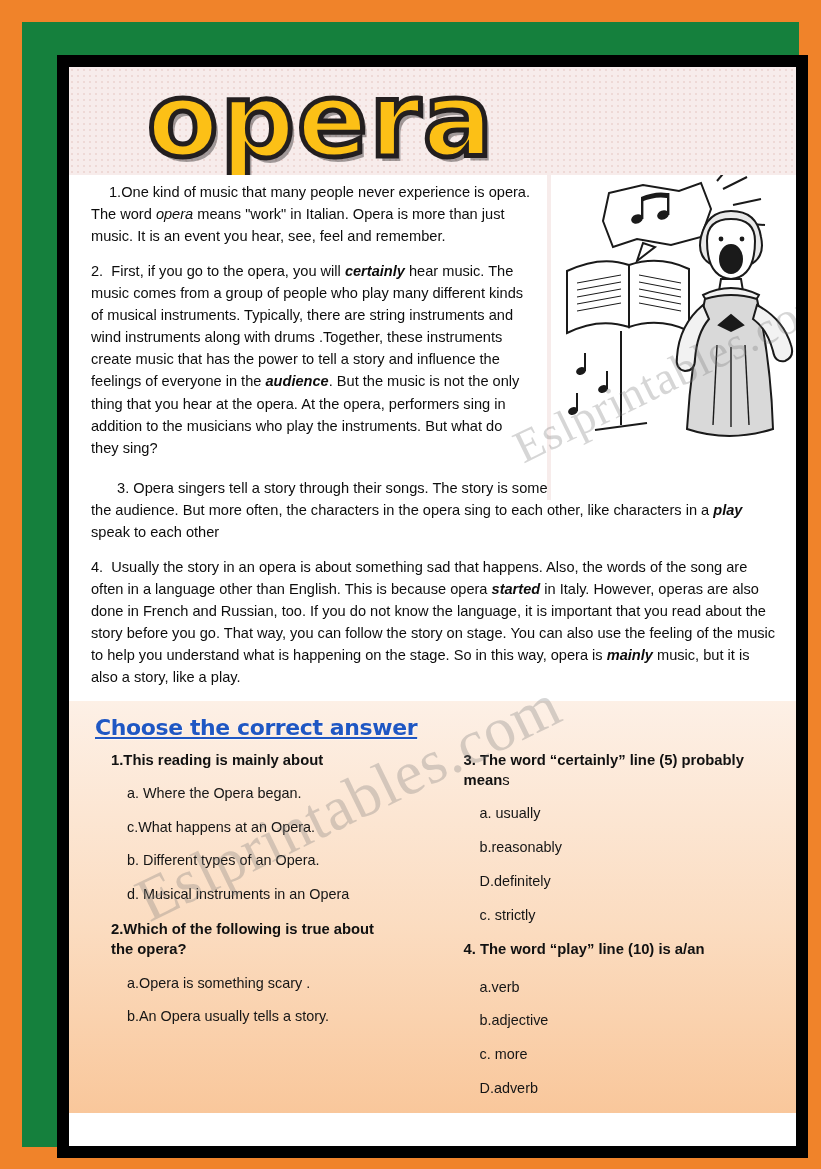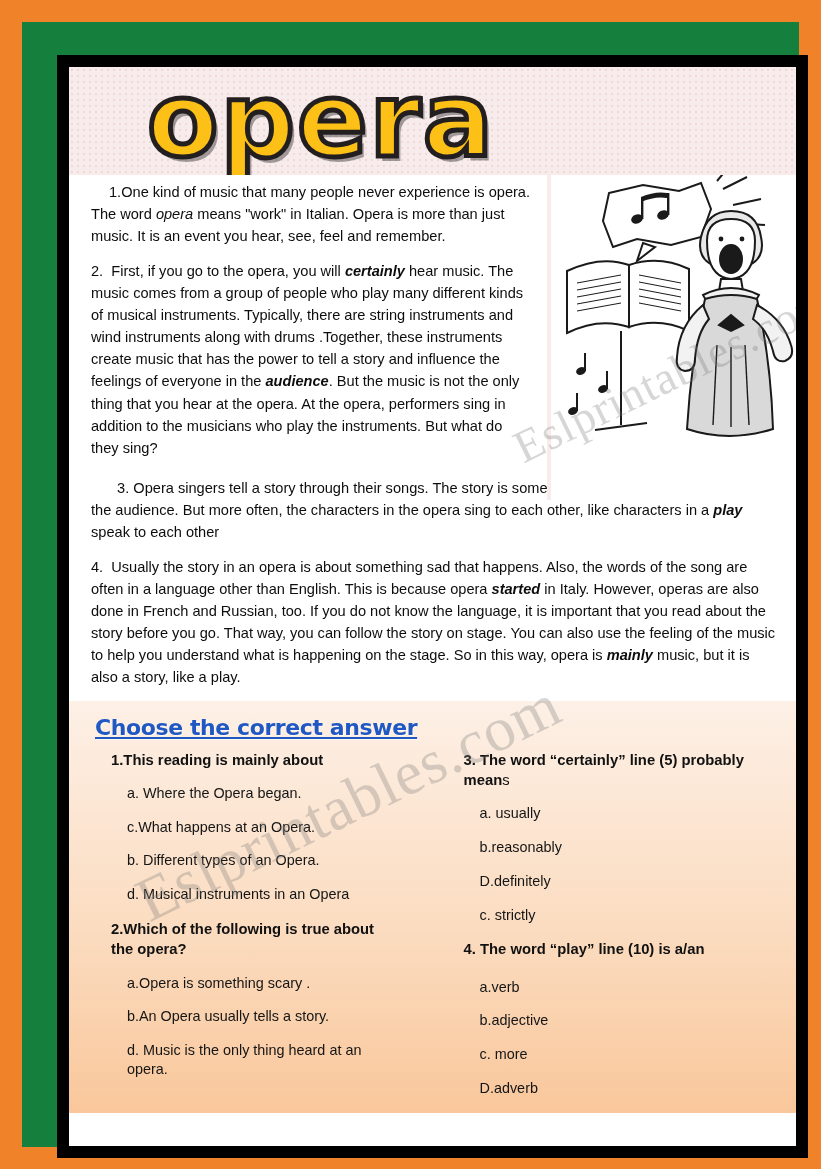--- a/index.html
+++ b/index.html
@@ -227,21 +227,20 @@
         <div class="q-cols">
           <div class="q-col left">
             <p class="q-stem">1.This reading is mainly about</p>
             <p class="q-opt">a. Where the Opera began.</p>
             <p class="q-opt">c.What happens at an Opera.</p>
             <p class="q-opt">b. Different types of an Opera.</p>
             <p class="q-opt">d. Musical instruments in an Opera</p>
             <p class="q-stem">2.Which of the following is true about the opera?</p>
             <p class="q-opt">a.Opera is something  scary                 .</p>
             <p class="q-opt">b.An Opera usually tells a story.</p>
-            <p class="q-opt">d. Music is the only thing heard at an opera.</p>
           </div>
           <div class="q-col right">
             <p class="q-stem">
               <span>3. The word “</span><span class="bi">certainly</span><span>” line (5) probably mean</span><span style="font-weight:normal">s</span>
             </p>
             <p class="q-opt">a. usually</p>
             <p class="q-opt">b.reasonably</p>
             <p class="q-opt">D.definitely</p>
             <p class="q-opt">c. strictly</p>
             <p class="q-stem">

